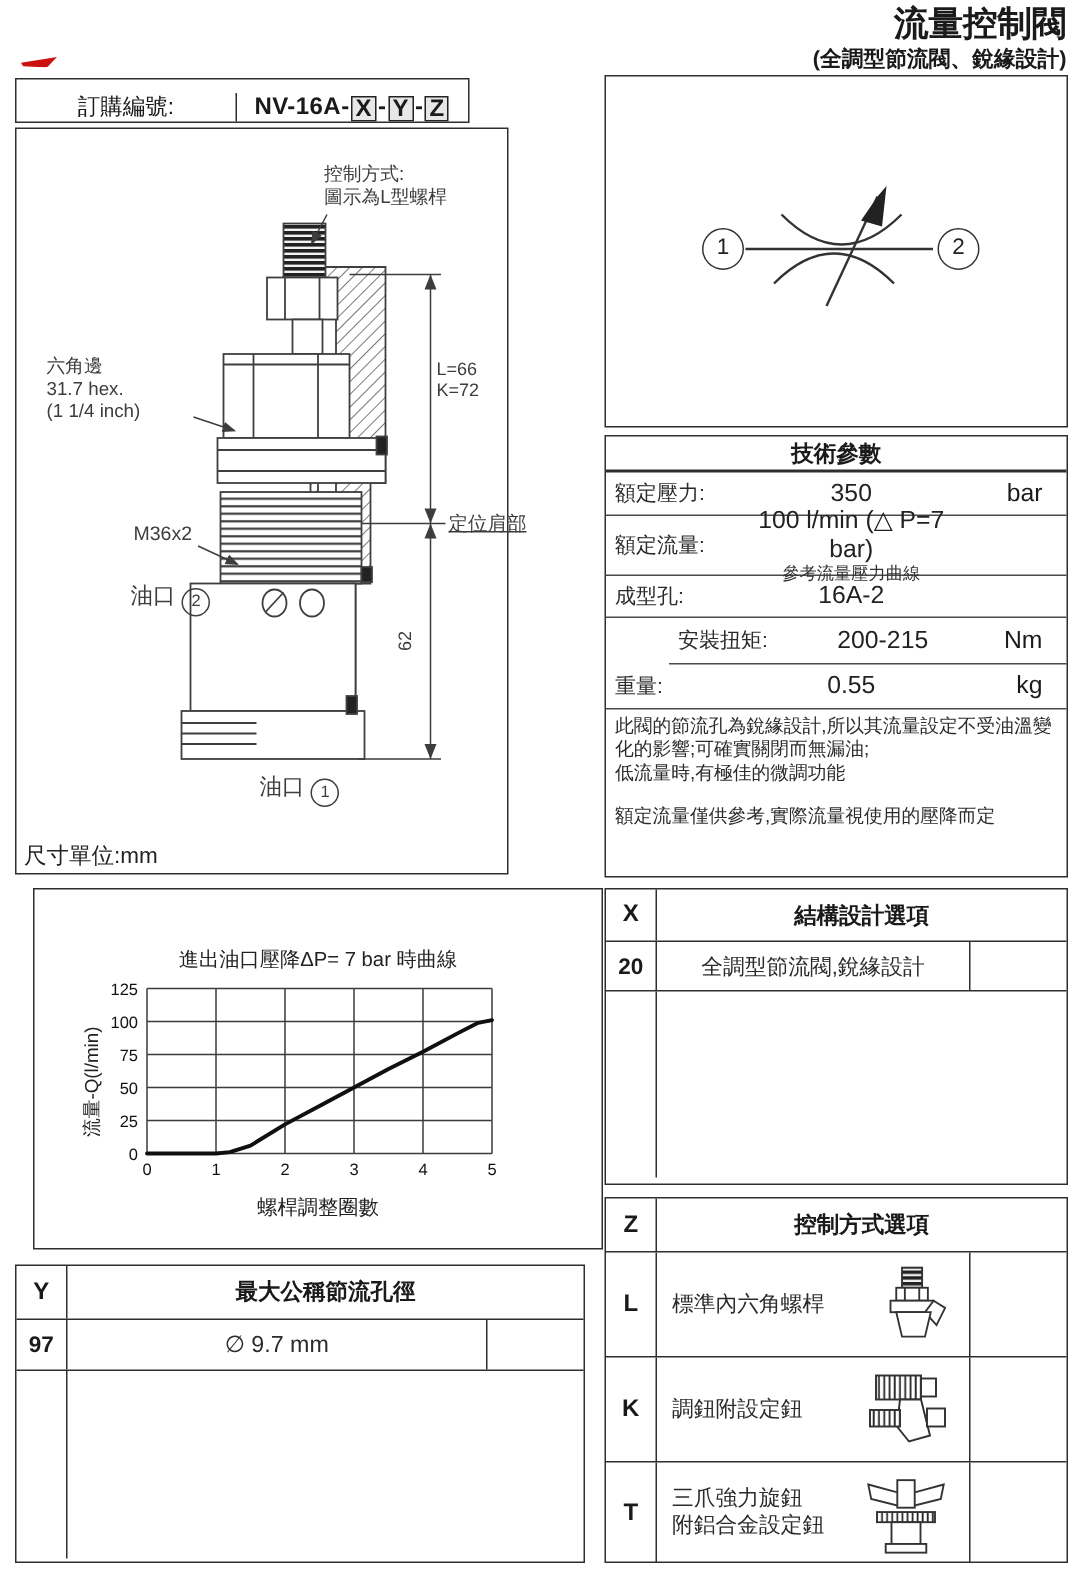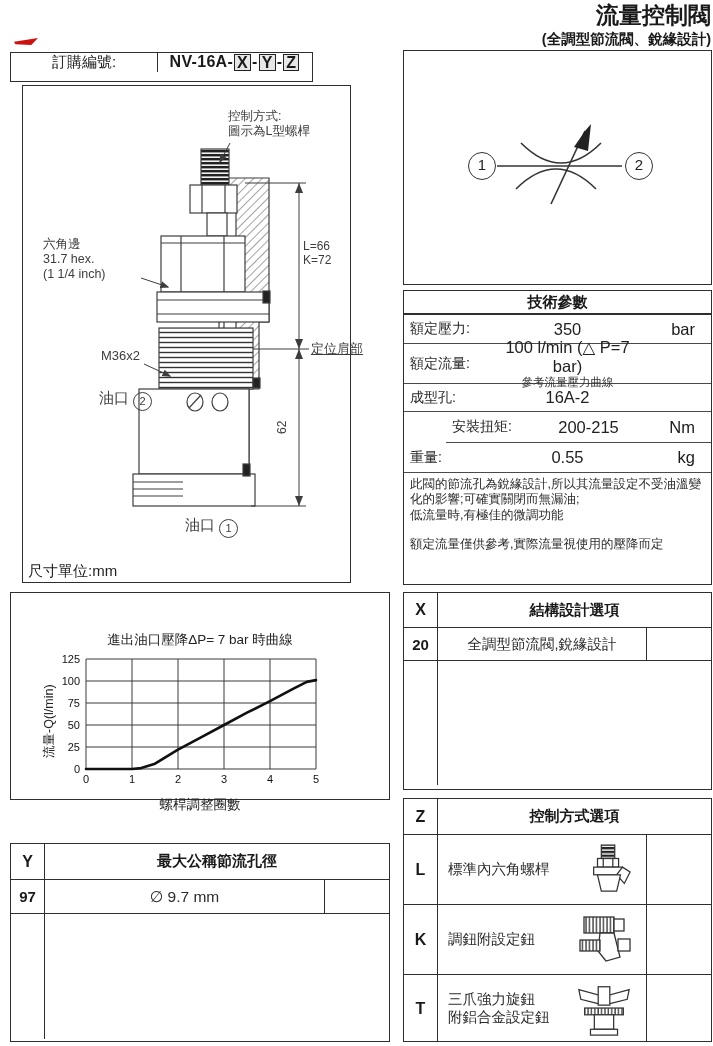--- a/index.html
+++ b/index.html
@@ -6,21 +6,21 @@
   #page{position:relative;width:713px;height:1046px;background:#fff;overflow:hidden;
         font-family:"Liberation Sans",sans-serif;color:#1a1a1a;}
   .a{position:absolute;}
   .box{position:absolute;border:1.6px solid #2e2e2e;background:#fff;box-sizing:border-box;}
   
   .doc-title{font-size:23px;font-weight:bold;line-height:1.05;text-align:right;}
   .doc-subtitle{font-size:14.5px;font-weight:bold;text-align:right;}
   .red-mark{width:24px;height:7px;background:#cc1111;
             clip-path:polygon(0 55%,100% 0,72% 100%,6% 88%);}
   
-  .order-table{display:flex;align-items:flex-start;}
+  .order-table{display:flex;align-items:flex-end;}
   .order-cell{display:flex;align-items:center;justify-content:center;font-size:15px;}
   .order-label{width:146px;border-right:1.4px solid #2e2e2e;}
   .order-code{flex:1;font-weight:bold;font-size:16px;letter-spacing:.3px;}
   .code-bx{display:inline-block;border:1.4px solid #222;background:#e7e7e7;
            padding:0 2px;margin:0 1px;line-height:15px;}
   
   .dlab{position:absolute;font-size:12.5px;color:#3d3d3d;line-height:1.18;white-space:nowrap;}
   .circ-num{display:inline-block;width:17px;height:17px;border:1.4px solid #3d3d3d;border-radius:50%;
             font-size:11px;line-height:16px;text-align:center;vertical-align:-2px;}
   .circ-big{width:26px;height:26px;border:1.6px solid #333;border-radius:50%;
@@ -95,21 +95,21 @@
     <div class="order-cell order-code">
         <span>NV-16A-</span>
         <span class="code-bx">X</span>
         <span>-</span>
         <span class="code-bx">Y</span>
         <span>-</span>
         <span class="code-bx">Z</span>
     </div>
   </div>
 
-  <div class="box" style="left:22px;top:85px;width:329px;height:498px;">
+  <div class="box" style="left:10px;top:85px;width:329px;height:498px;">
     <svg class="a" style="left:0;top:0" width="377" height="495" viewBox="0 0 377 495">
       <g stroke="#3f3f3f" stroke-width="1.2" fill="none">
 
         <path d="M196,92 H246 V236 H236 V303 H226 V412 H196 Z" fill="url(#hatch45)"></path>
         <rect x="201" y="108" width="12" height="245" fill="#fff"></rect>
 
         <rect x="178" y="63" width="28" height="36" fill="url(#thrD)"></rect>
 
         <rect x="167" y="99" width="47" height="28" fill="#fff"></rect>
         <line x1="179" y1="99" x2="179" y2="127"></line>
@@ -227,21 +227,21 @@
       <div class="spec-unit">kg</div>
     </div>
     <div class="spec-notes" style="top:182px;">
       <div>此閥的節流孔為銳緣設計,所以其流量設定不受油溫變化的影響;可確實關閉而無漏油;</div>
       <div>低流量時,有極佳的微調功能</div>
       <div style="height:14px;"></div>
       <div>額定流量僅供參考,實際流量視使用的壓降而定</div>
     </div>
   </div>
 
-  <div class="box" style="left:10px;top:592px;width:380px;height:208px;">
+  <div class="box" style="left:22px;top:592px;width:380px;height:241px;">
     <div class="chart-title" style="top:38px;">進出油口壓降ΔP= 7 bar 時曲線</div>
     <svg id="chart-svg" class="a" style="left:0;top:0" width="377" height="238" viewBox="0 0 377 238">
         <line class="grid" x1="75" y1="66" x2="75" y2="176"></line>
         <text class="tick" x="75" y="190" text-anchor="middle">0</text>
         <line class="grid" x1="121" y1="66" x2="121" y2="176"></line>
         <text class="tick" x="121" y="190" text-anchor="middle">1</text>
         <line class="grid" x1="167" y1="66" x2="167" y2="176"></line>
         <text class="tick" x="167" y="190" text-anchor="middle">2</text>
         <line class="grid" x1="213" y1="66" x2="213" y2="176"></line>
         <text class="tick" x="213" y="190" text-anchor="middle">3</text>

